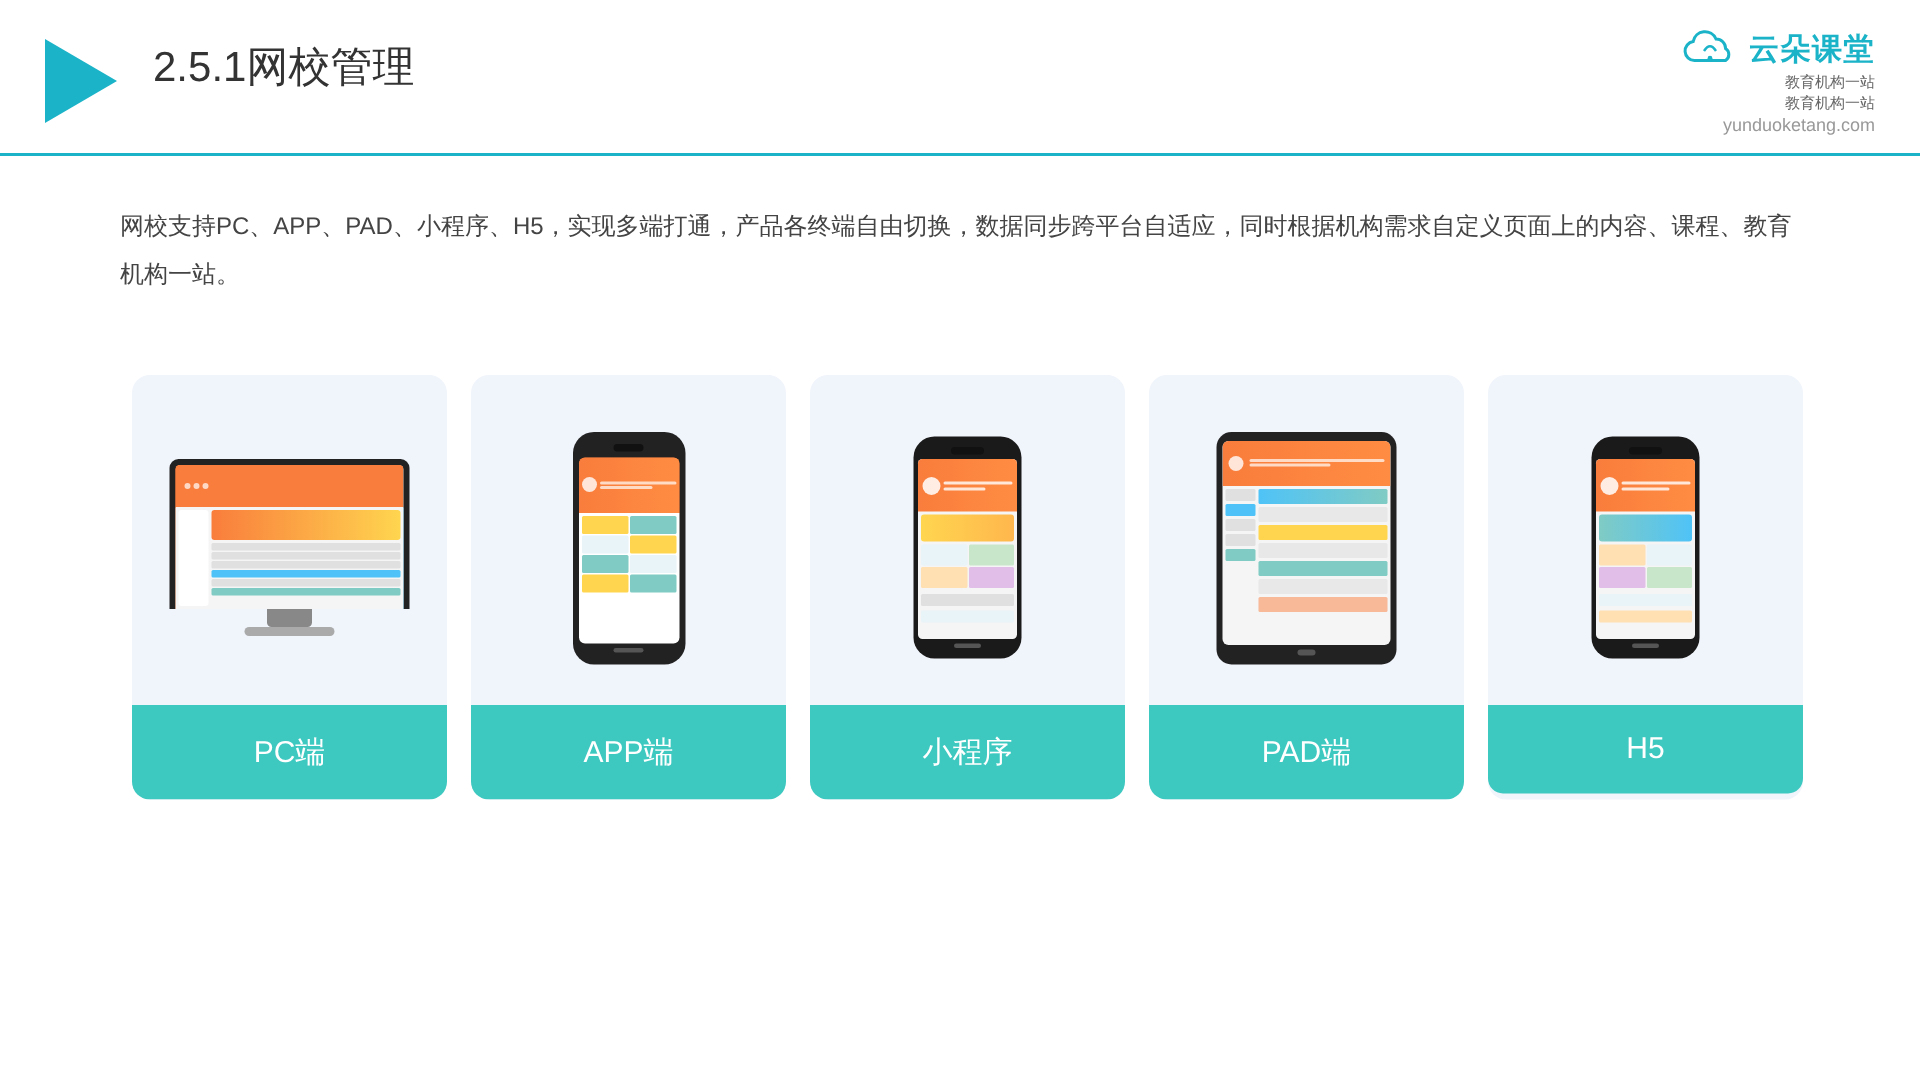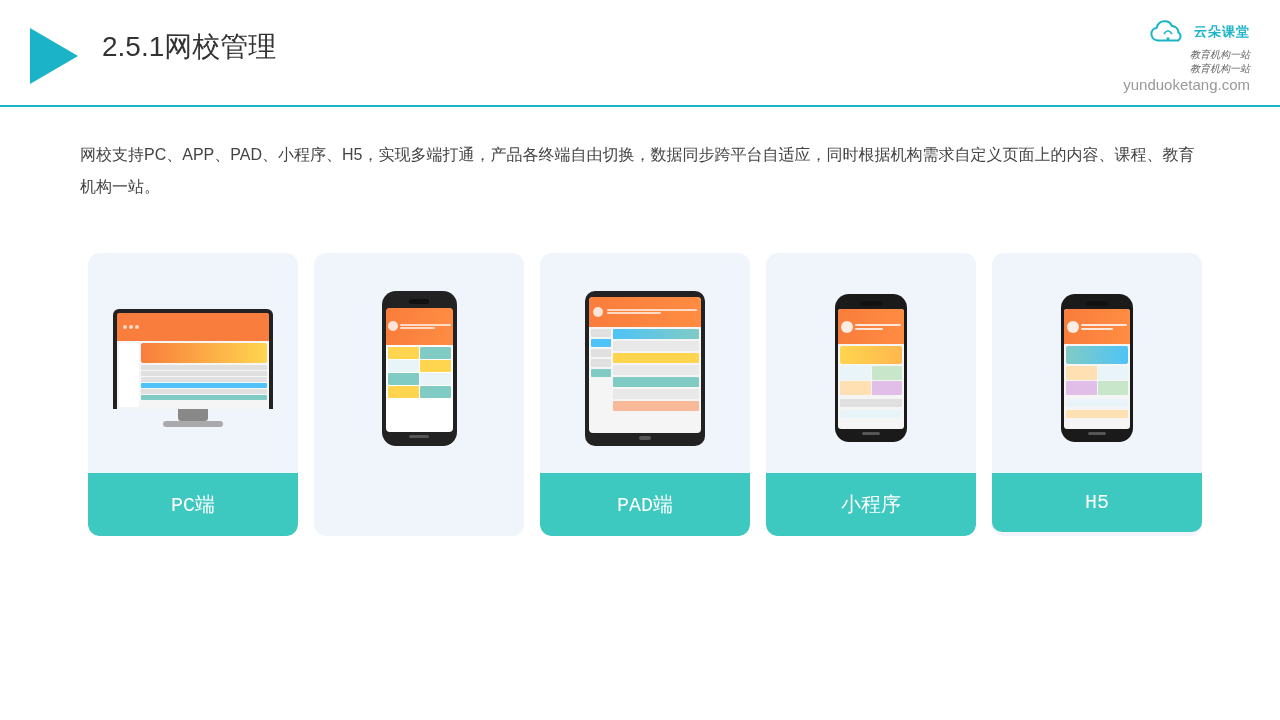--- a/index.html
+++ b/index.html
@@ -45,53 +45,51 @@
     .cloud-logo {
       display: flex;
       align-items: center;
       gap: 6px;
     }
     .cloud-icon {
       width: 40px;
       height: 28px;
     }
     .brand-name {
-      font-size: 13px;
+      font-size: 20px;
       font-weight: bold;
       color: #1ab3c8;
       letter-spacing: 1px;
     }
     .brand-sub {
       font-size: 10px;
       color: #666;
       text-align: right;
       margin-top: 2px;
-      font-style: italic;
     }
     .brand-url {
-      font-size: 15px;
+      font-size: 12px;
       color: #999;
     }
 
     
     .description {
       padding: 32px 80px 20px 80px;
       font-size: 16px;
       color: #444;
       line-height: 2;
     }
 
     
     .cards-container {
       display: flex;
       justify-content: center;
       gap: 16px;
       padding: 20px 50px 0 60px;
       margin-top: 10px;
-      font-family: Liberation Mono, monospace;
     }
 
     .device-card {
       background: #f0f4fb;
       border-radius: 12px;
       width: 210px;
       display: flex;
       flex-direction: column;
       align-items: center;
       overflow: hidden;
@@ -383,56 +381,21 @@
             </div>
             <div class="phone-card-row">
               <div class="phone-mini-card orange"></div>
               <div class="phone-mini-card teal"></div>
             </div>
           </div>
         </div>
         <div class="phone-home"></div>
       </div>
     </div>
-  </div>
-
-  <div class="device-card">
-    <div class="device-image">
-      <div class="tablet-mockup">
-        <div class="tablet-screen">
-          <div class="tablet-top">
-            <div class="phone-avatar"></div>
-            <div class="phone-text-lines">
-              <div class="phone-text-line"></div>
-              <div class="phone-text-line" style="width:60%"></div>
-            </div>
-          </div>
-          <div class="tablet-body">
-            <div class="tablet-left-col">
-              <div class="tablet-nav-item"></div>
-              <div class="tablet-nav-item" style="background:#4fc3f7;"></div>
-              <div class="tablet-nav-item"></div>
-              <div class="tablet-nav-item"></div>
-              <div class="tablet-nav-item" style="background:#80cbc4;"></div>
-            </div>
-            <div class="tablet-right-col">
-              <div class="tablet-row colored"></div>
-              <div class="tablet-row"></div>
-              <div class="tablet-row" style="background:#ffd54f;"></div>
-              <div class="tablet-row"></div>
-              <div class="tablet-row" style="background:#80cbc4;"></div>
-              <div class="tablet-row"></div>
-              <div class="tablet-row" style="background:#f97d3c; opacity:0.5;"></div>
-            </div>
-          </div>
-        </div>
-        <div class="tablet-home-btn"></div>
-      </div>
-    </div>
-    <div class="device-label">PAD端</div>
+    <div class="device-label">APP端</div>
   </div>
 
   <div class="device-card">
     <div class="device-image">
       <div class="mini-phone-mockup">
         <div class="mini-phone-notch"></div>
         <div class="mini-phone-screen">
           <div class="mini-phone-top">
             <div class="mini-avatar"></div>
             <div class="mini-text-block">
@@ -453,20 +416,56 @@
           </div>
         </div>
         <div class="mini-home"></div>
       </div>
     </div>
     <div class="device-label">小程序</div>
   </div>
 
   <div class="device-card">
     <div class="device-image">
+      <div class="tablet-mockup">
+        <div class="tablet-screen">
+          <div class="tablet-top">
+            <div class="phone-avatar"></div>
+            <div class="phone-text-lines">
+              <div class="phone-text-line"></div>
+              <div class="phone-text-line" style="width:60%"></div>
+            </div>
+          </div>
+          <div class="tablet-body">
+            <div class="tablet-left-col">
+              <div class="tablet-nav-item"></div>
+              <div class="tablet-nav-item" style="background:#4fc3f7;"></div>
+              <div class="tablet-nav-item"></div>
+              <div class="tablet-nav-item"></div>
+              <div class="tablet-nav-item" style="background:#80cbc4;"></div>
+            </div>
+            <div class="tablet-right-col">
+              <div class="tablet-row colored"></div>
+              <div class="tablet-row"></div>
+              <div class="tablet-row" style="background:#ffd54f;"></div>
+              <div class="tablet-row"></div>
+              <div class="tablet-row" style="background:#80cbc4;"></div>
+              <div class="tablet-row"></div>
+              <div class="tablet-row" style="background:#f97d3c; opacity:0.5;"></div>
+            </div>
+          </div>
+        </div>
+        <div class="tablet-home-btn"></div>
+      </div>
+    </div>
+    <div class="device-label">PAD端</div>
+  </div>
+
+  <div class="device-card">
+    <div class="device-image">
       <div class="mini-phone-mockup">
         <div class="mini-phone-notch"></div>
         <div class="mini-phone-screen">
           <div class="mini-phone-top">
             <div class="mini-avatar"></div>
             <div class="mini-text-block">
               <div class="mini-text-line"></div>
               <div class="mini-text-line" style="width:70%"></div>
             </div>
           </div>

